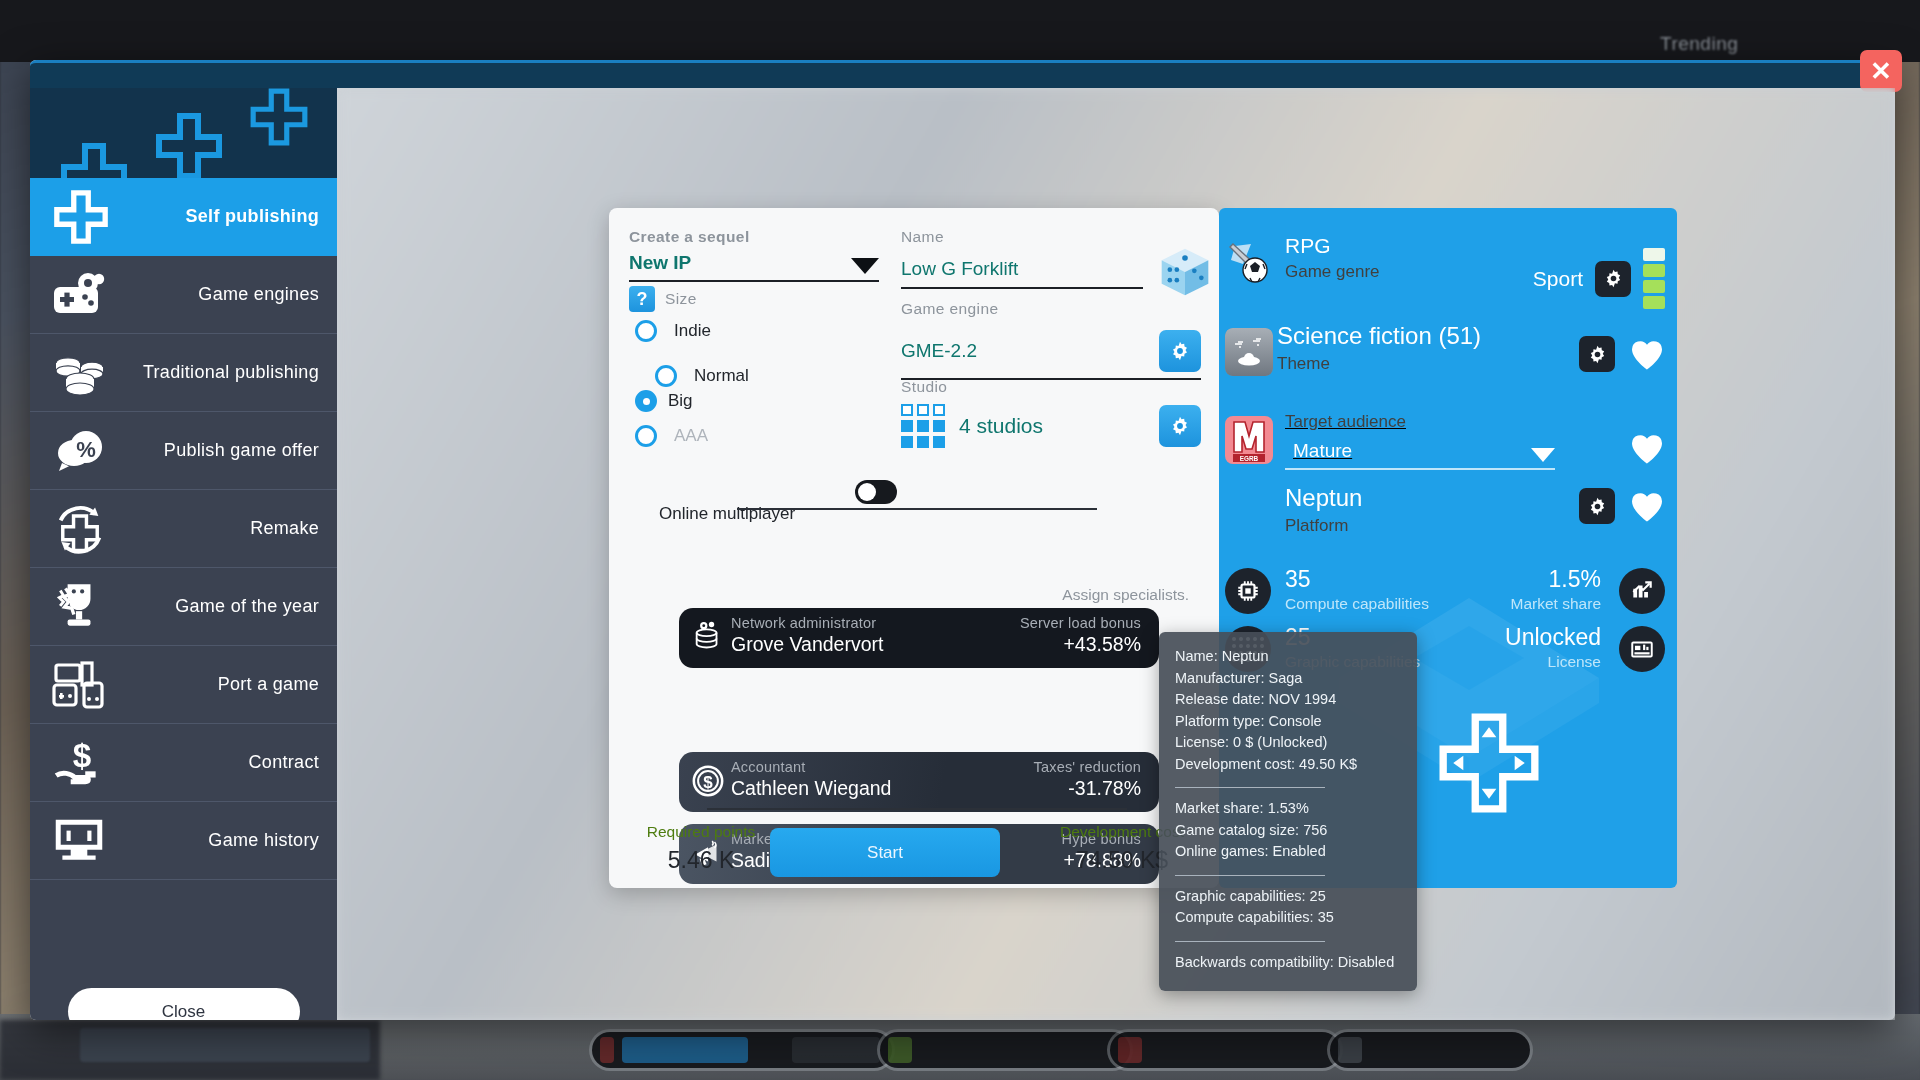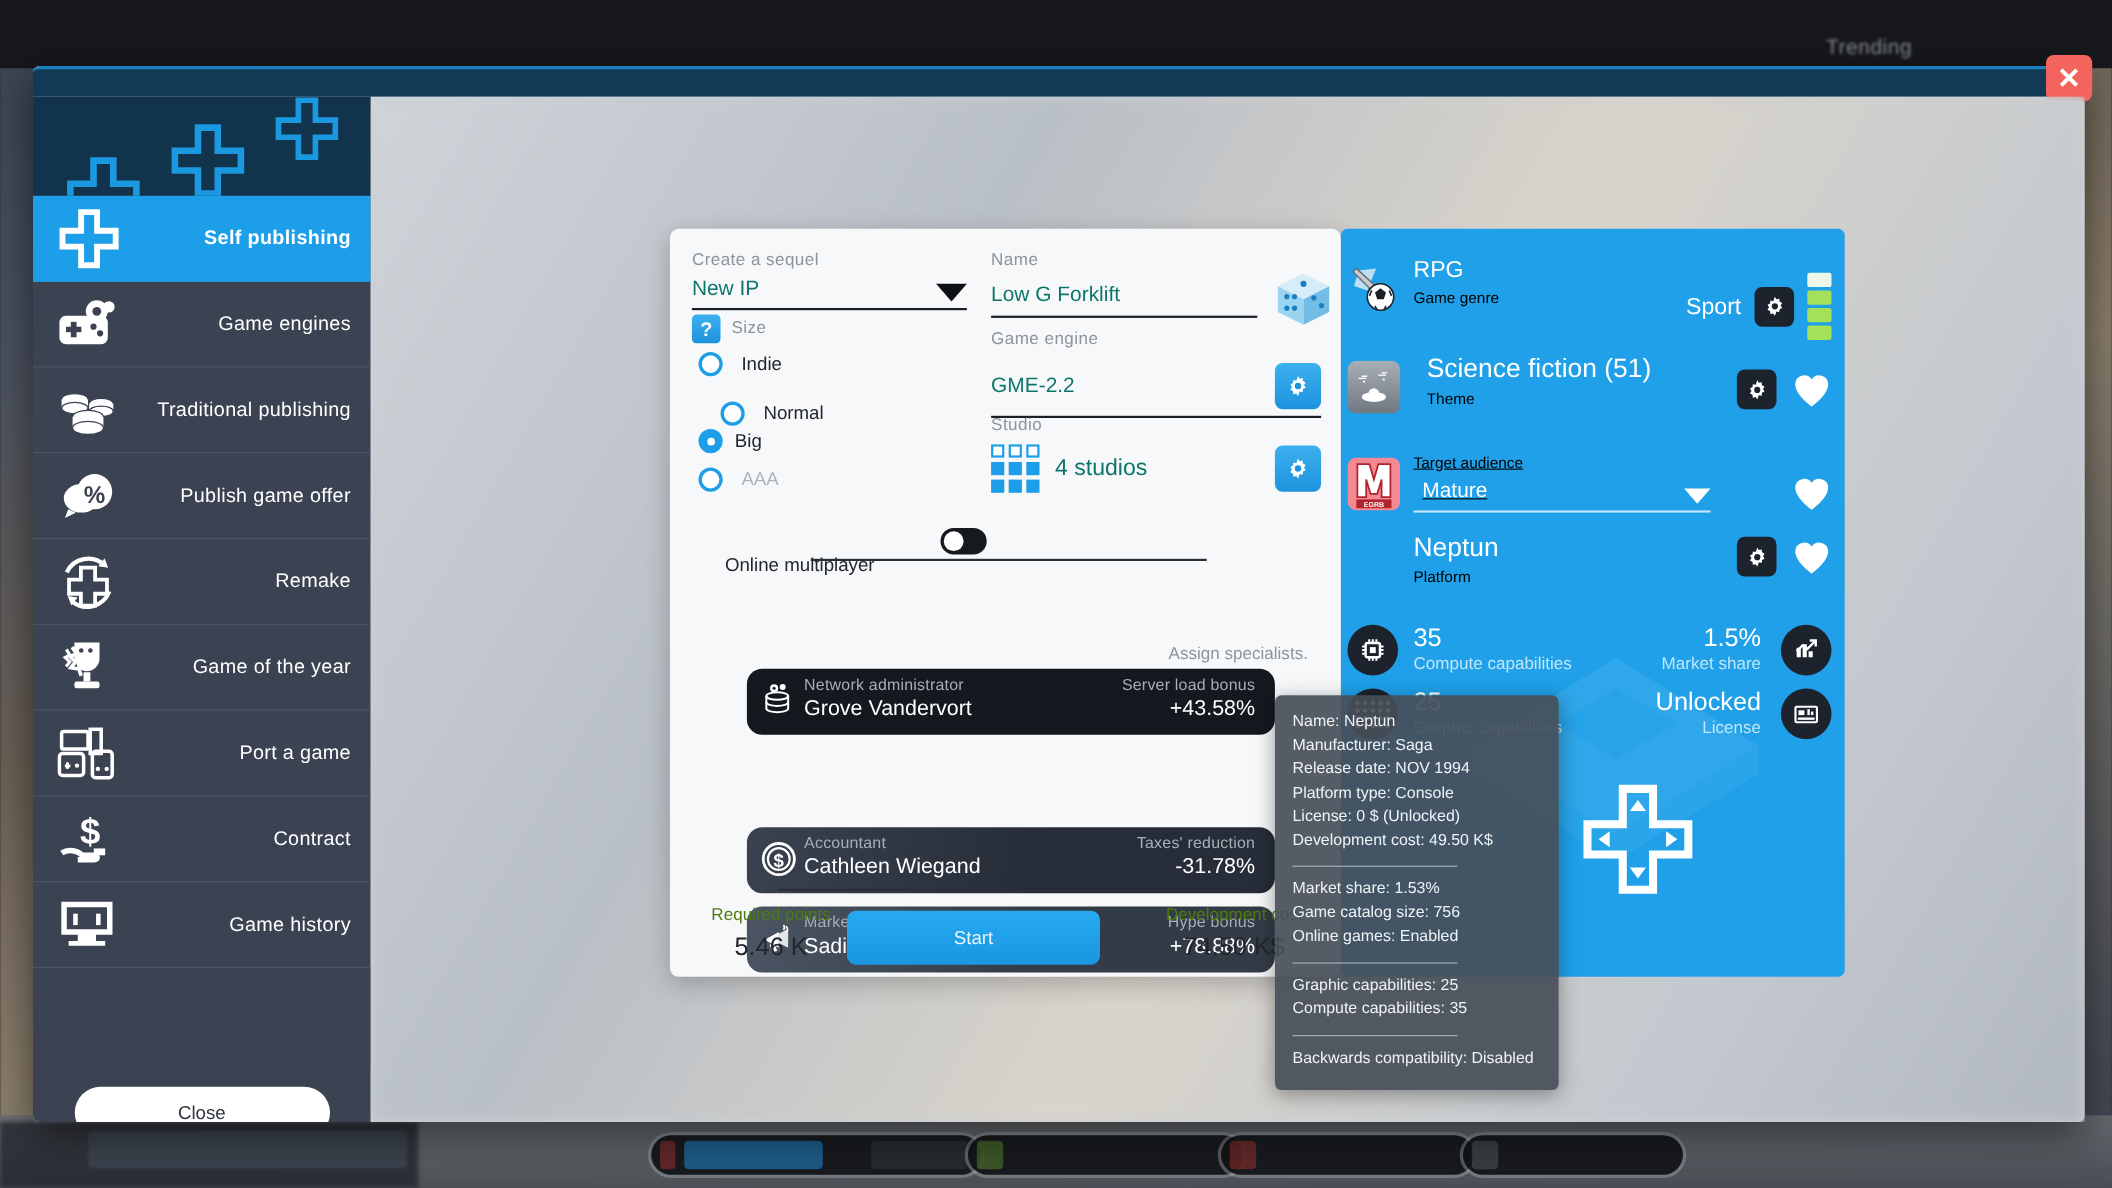--- a/index.html
+++ b/index.html
@@ -114,21 +114,21 @@
   .card {
     position: absolute; left: 272px; top: 120px; width: 610px; height: 680px;
     background: #f7f8f9; border-radius: 8px;
     box-shadow: 0 6px 22px rgba(0,0,0,.22);
   }
   .fld-label { color: #8d949c; font-size: 15.5px; letter-spacing: .4px; }
   .fld-value { color: #0f766e; font-size: 19px; }
   .underline { border-bottom: 2px solid #1c2026; }
 
   .select-row {
-    position: absolute; left: 20px; top: 20px; width: 250px;
+    position: absolute; left: 20px; top: 20px; width: 250px; font-weight: bold;
   }
   .select-box {
     position: relative; margin-top: 6px; padding-bottom: 6px; cursor: pointer;
   }
   .caret-down {
     position: absolute; right: 0; top: 6px;
     width: 0; height: 0; border-left: 14px solid transparent;
     border-right: 14px solid transparent; border-top: 16px solid #0d1014;
   }
 
@@ -206,21 +206,21 @@
     background: #1fa0e8; border-radius: 6px; overflow: hidden;
   }
   .console-art {
     position: absolute; left: 100px; top: 350px; width: 300px; height: 230px;
     opacity: .14;
   }
   .bp-row { position: absolute; left: 0; width: 458px; }
   .bp-ico { position: absolute; left: 6px; width: 48px; height: 48px; border-radius: 8px; }
   .bp-title { color: #fff; font-size: 21px; }
   .bp-title.big { font-size: 24px; }
-  .bp-sub { color: #000000; font-size: 14px; margin-top: 4px; }
+  .bp-sub { color: #404040; font-size: 17px; margin-top: 4px; }
   .bp-right { color: #fff; font-size: 21px; }
   .dark-gear {
     width: 36px; height: 36px; border-radius: 7px; background: #1d232c;
     display: flex; align-items: center; justify-content: center; cursor: pointer;
   }
   .heart { width: 36px; height: 33px; cursor: pointer; }
   .bars { display: flex; flex-direction: column; gap: 3px; }
   .bars i { display: block; width: 22px; height: 13px; border-radius: 2px; }
   .circle-ico {
     width: 46px; height: 46px; border-radius: 50%; background: #1d232c;
@@ -651,21 +651,21 @@
                   <stop offset="0" stop-color="#b9c0c7"></stop>
                   <stop offset="1" stop-color="#5c646e"></stop>
                 </linearGradient>
               </defs>
             <ellipse cx="24" cy="33" rx="11" ry="4.5" fill="#fff"></ellipse>
             <path d="M19 30a5 5 0 0 1 10 0z" fill="#fff"></path>
             <path d="M10 16h7M13 14h5M28 13h7M31 11h5" stroke="#fff" stroke-width="1.3"></path>
             <circle cx="15" cy="19" r="1" fill="#fff"></circle>
               <circle cx="33" cy="17" r="1" fill="#fff"></circle>
           </svg>
-          <div style="position:absolute;left:78px;top:0px;">
+          <div style="position:absolute;left:58px;top:0px;">
             <div class="bp-title big">Science fiction (51)</div>
             <div class="bp-sub">Theme</div>
           </div>
           <div style="position:absolute;right:12px;top:14px;display:flex;align-items:center;gap:14px;">
             <span class="dark-gear">
               <svg width="21" height="21" viewBox="0 0 24 24">
                 <path d="M12 2l1.6 2.6 3-.6.3 3 2.7 1.4-1.6 2.6 1.6 2.6-2.7 1.4-.3 3-3-.6L12 22l-1.6-2.6-3 .6-.3-3L4.4 15.6 6 13 4.4 10.4l2.7-1.4.3-3 3 .6z" fill="#fff"></path>
                 <circle cx="12" cy="12" r="3.2" fill="#1d232c"></circle>
               </svg>
             </span>

